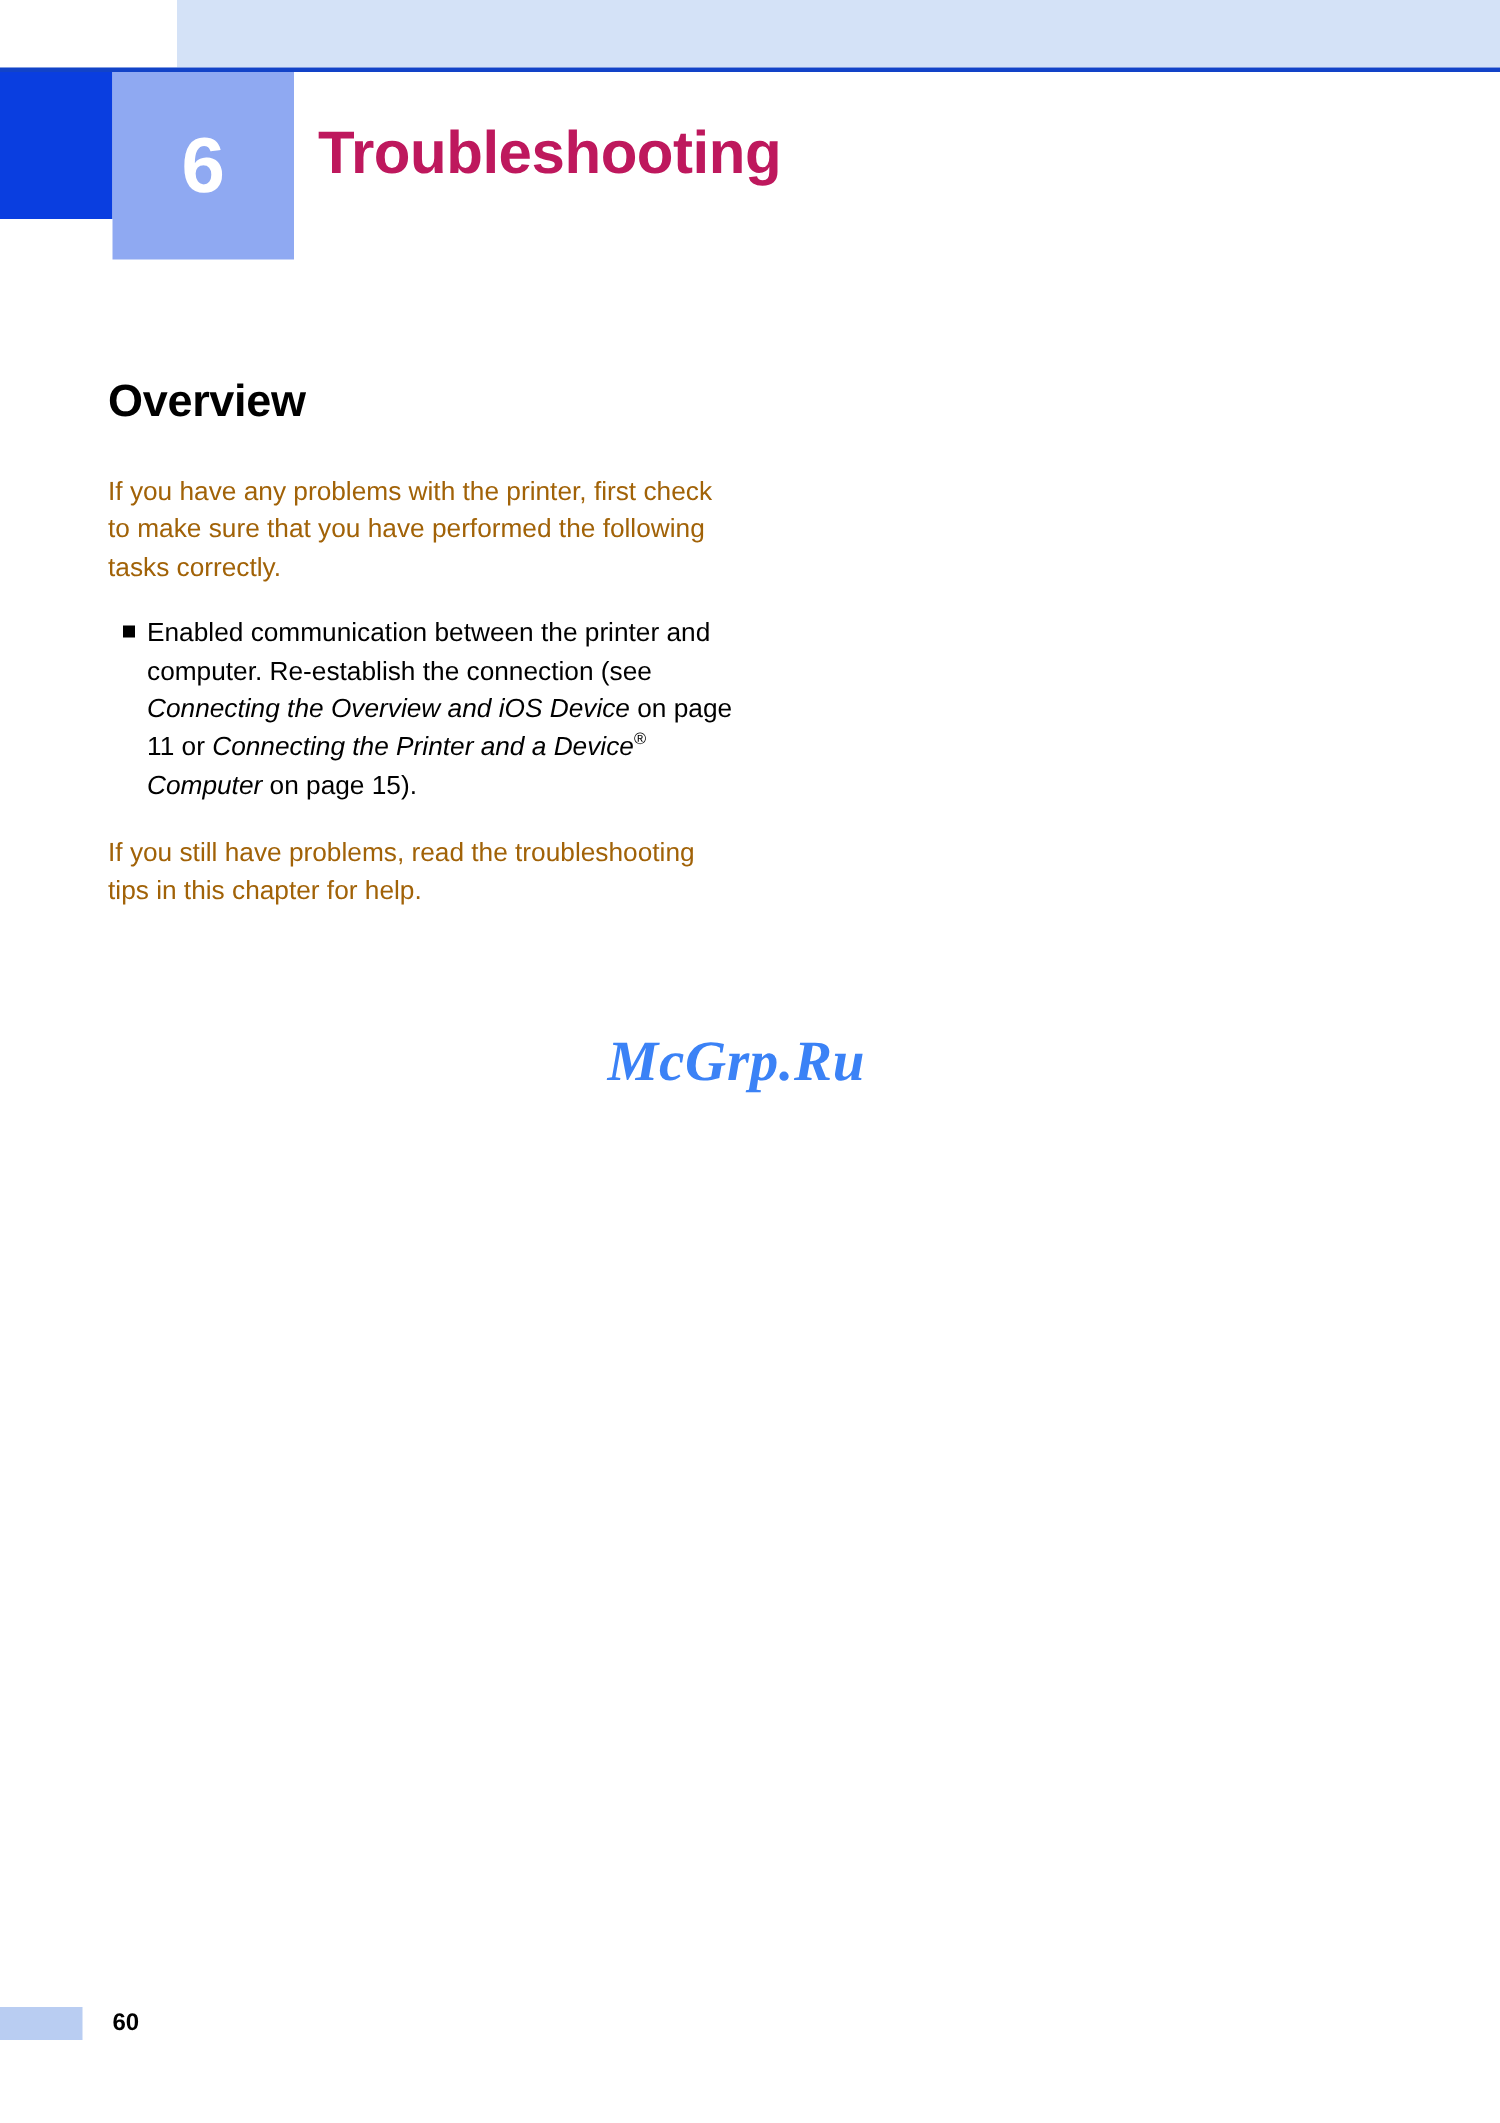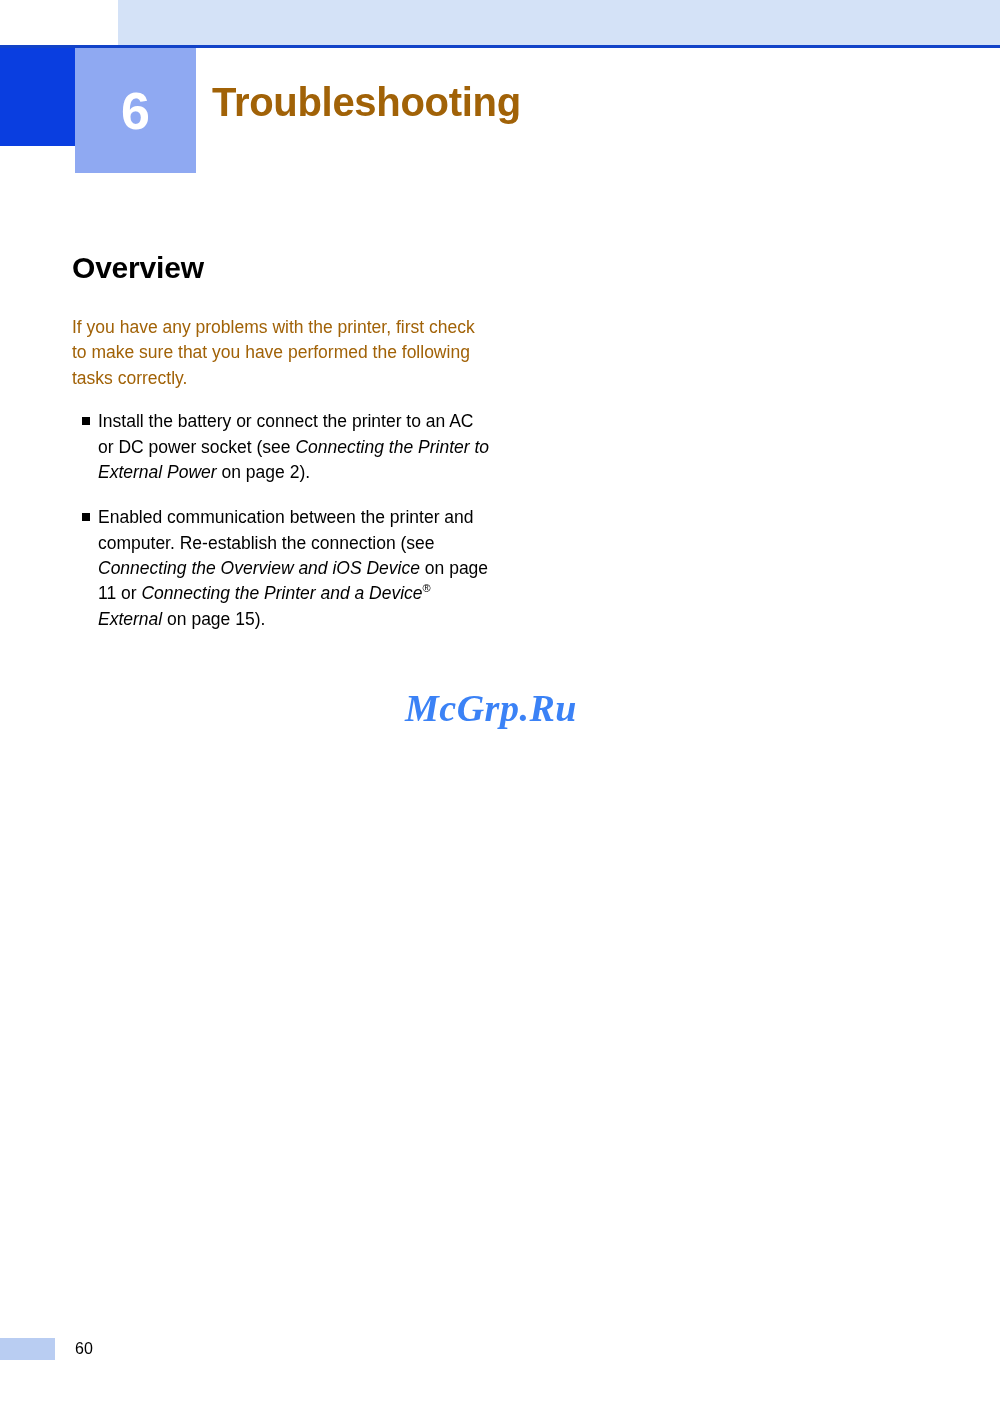--- a/index.html
+++ b/index.html
@@ -62,21 +62,21 @@
     align-items: center;
     justify-content: center;
     line-height: 1;
   }
   .chapter-title {
     position: absolute;
     left: 212px;
     top: 80px;
     font-size: 40px;
     font-weight: bold;
-    color: #a16207;
+    color: #be185d;
     letter-spacing: -0.3px;
   }
 
   
   .content {
     position: absolute;
     left: 72px;
     top: 215px;
     width: 420px;
     margin-top: 36px;
@@ -144,21 +144,21 @@
     top: 1338px;
     width: 55px;
     height: 22px;
     background: #b9cdf2;
   }
   .page-number {
     position: absolute;
     left: 75px;
     top: 1340px;
     font-size: 16px;
-    font-weight: normal;
+    font-weight: bold;
     color: #000000;
   }
 </style>
 </head>
 <body>
 
 <div class="header-band"></div>
 <div class="header-band-left"></div>
 <div class="header-rule"></div>
 <div class="header-blue-tab"></div>
@@ -167,32 +167,29 @@
 <div class="chapter-title">Troubleshooting</div>
 
 <div class="content">
 
   <h2 class="section-title">Overview</h2>
 
   <p class="para">If you have any problems with the printer, first check to make sure that you have performed the following tasks correctly.</p>
 
   <ul class="bullet-list">
 
-    <li class="bullet-item">
-      <span class="sq"></span>
-      <span>Install the battery or connect the printer to an AC or DC power socket (see </span><span class="ital">Connecting the Printer to External Power</span><span> on page 2).</span>
-    </li>
 
 
     <li class="bullet-item">
       <span class="sq"></span>
-      <span>Enabled communication between the printer and computer. Re-establish the connection (see </span><span class="ital">Connecting the Overview and iOS Device</span><span> on page 11 or </span><span class="ital">Connecting the Printer and a Device</span><sup>®</sup><span class="ital"> External</span><span> on page 15).</span>
+      <span>Enabled communication between the printer and computer. Re-establish the connection (see </span><span class="ital">Connecting the Overview and iOS Device</span><span> on page 11 or </span><span class="ital">Connecting the Printer and a Device</span><sup>®</sup><span class="ital"> Computer</span><span> on page 15).</span>
     </li>
 
   </ul>
 
+  <p class="para">If you still have problems, read the troubleshooting tips in this chapter for help.</p>
 
 </div>
 
 <div class="watermark">McGrp.Ru</div>
 
 <div class="footer-tab"></div>
 <div class="page-number">60</div>
 
 </body></html>

